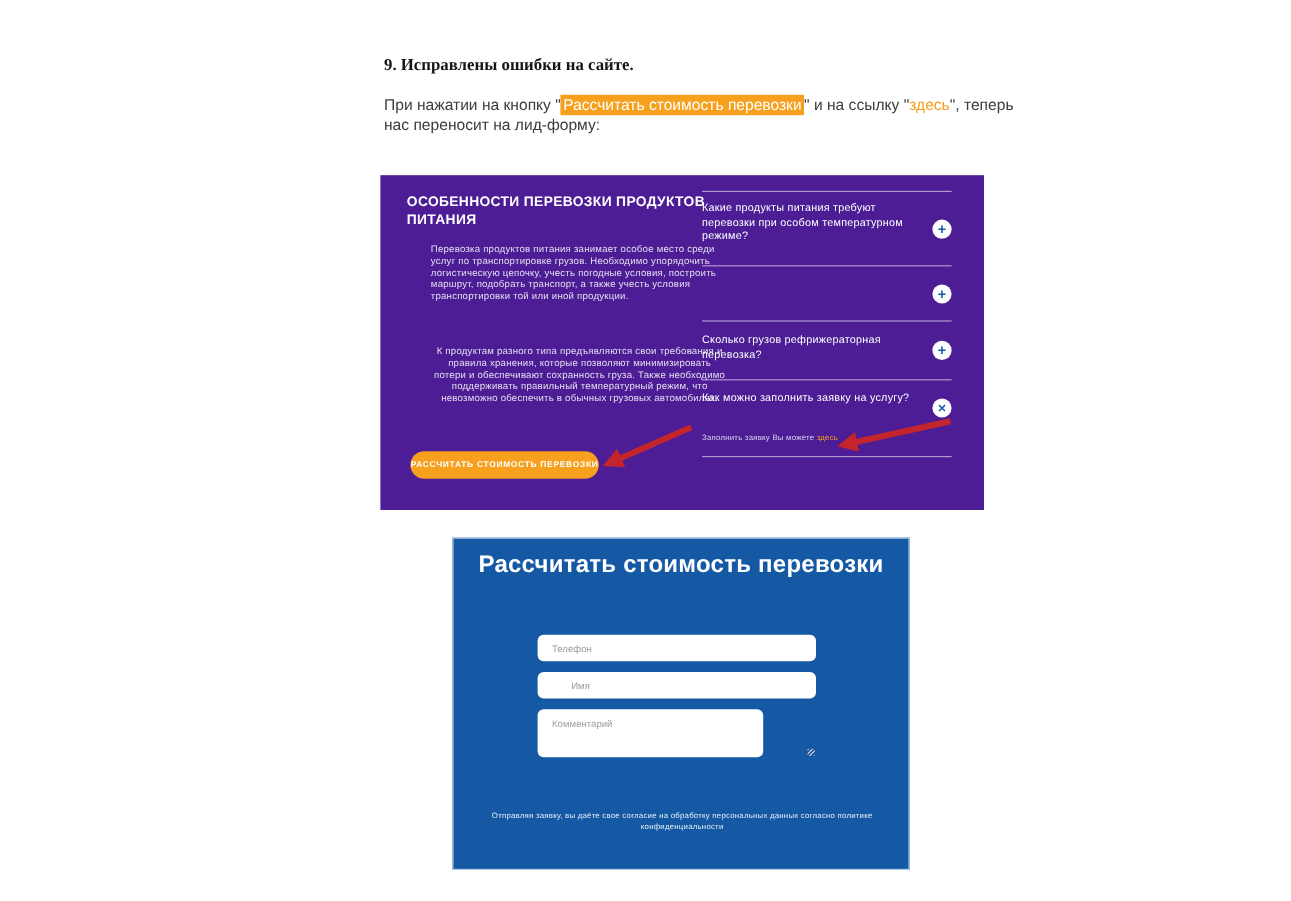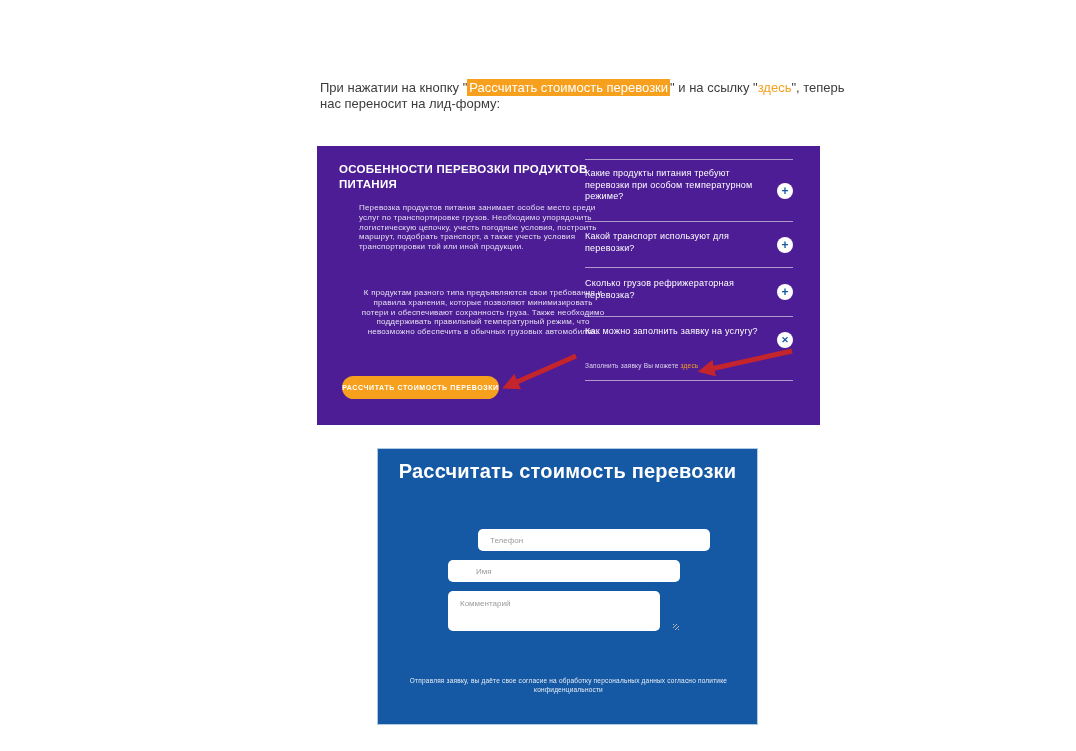--- a/index.html
+++ b/index.html
@@ -72,24 +72,24 @@
   .p2-subtitle {
     position:absolute; left:0; top:49px; width:100%; text-align:center;
     color:rgba(255,255,255,0.9); font-size:9px; letter-spacing:0.3px;
   }
   .p2-input {
     position:absolute; left:70px; width:232px; height:22px;
     background:#fff; border:none; border-radius:5px; padding:0 12px;
     font-size:8px; color:#333; font-family:"Liberation Sans", sans-serif;
   }
   .p2-input::placeholder, .p2-textarea::placeholder { color:#9b9b9b; opacity:1; }
-  .p2-input.phone { top:80px;margin-left:30px; }
+  .p2-input.phone { top:80px; }
   .p2-input.name { top:111px;padding-left:28px; }
   .p2-textarea {
-    position:absolute; left:70px; top:142px; width:212px; height:40px;
+    position:absolute; left:70px; top:142px; width:188px; height:40px;
     background:#fff; border:none; border-radius:5px; padding:8px 12px;
     font-size:8px; color:#333; resize:none; font-family:"Liberation Sans", sans-serif;
   }
   .resize-corner {
     position:absolute; left:295px; top:175px; width:6px; height:6px;
     background:repeating-linear-gradient(135deg,#bbb 0,#bbb 1px,transparent 1px,transparent 2.5px);
     pointer-events:none;
   }
   .p2-button {
     position:absolute; left:73px; top:195px; width:228px; height:22px;
@@ -101,39 +101,39 @@
   .p2-disclaimer {
     position:absolute; left:28px; top:227px; width:325px; text-align:center;
     color:rgba(255,255,255,0.9); font-size:6.5px; line-height:9px; letter-spacing:0.2px;
   }
 </style>
 </head>
 <body>
 
 <div class="canvas">
 
+  <h3 class="doc-heading">9. Исправлены ошибки на сайте.</h3>
 
   <p class="doc-paragraph"><span>При нажатии на кнопку "</span><span class="hl-orange">Рассчитать стоимость перевозки</span><span>" и на ссылку "</span><span class="link-orange">здесь</span><span>", теперь нас переносит на лид-форму:</span></p>
 
   <section class="panel1">
     <h2 class="p1-title">ОСОБЕННОСТИ ПЕРЕВОЗКИ ПРОДУКТОВ ПИТАНИЯ</h2>
     <p class="p1-para first">Перевозка продуктов питания занимает особое место среди услуг по транспортировке грузов. Необходимо упорядочить логистическую цепочку, учесть погодные условия, построить маршрут, подобрать транспорт, а также учесть условия транспортировки той или иной продукции.</p>
     <p class="p1-para second">К продуктам разного типа предъявляются свои требования и правила хранения, которые позволяют минимизировать потери и обеспечивают сохранность груза. Также необходимо поддерживать правильный температурный режим, что невозможно обеспечить в обычных грузовых автомобилях.</p>
     <button class="p1-button">РАССЧИТАТЬ СТОИМОСТЬ ПЕРЕВОЗКИ</button>
 
     <div class="faq-divider" style="top:13px"></div>
     <div class="faq-divider" style="top:75px"></div>
     <div class="faq-divider" style="top:121px"></div>
     <div class="faq-divider" style="top:170px"></div>
     <div class="faq-divider" style="top:234px"></div>
 
     <div class="faq-q" style="top:22px">Какие продукты питания требуют перевозки при особом температурном режиме?</div>
     <div class="faq-icon" style="left:460px; top:37px">+</div>
 
-    <div class="faq-q" style="top:85px">Какой транспорт используют для перевозки?</div>
     <div class="faq-icon" style="left:460px; top:91px">+</div>
 
     <div class="faq-q" style="top:132px">Сколько грузов рефрижераторная перевозка?</div>
     <div class="faq-icon" style="left:460px; top:138px">+</div>
 
     <div class="faq-q" style="top:180px">Как можно заполнить заявку на услугу?</div>
     <div class="faq-icon close" style="left:460px; top:186px">✕</div>
 
     <div class="faq-answer"><span>Заполнить заявку Вы можете </span><span class="link-orange">здесь</span></div>
   </section>

